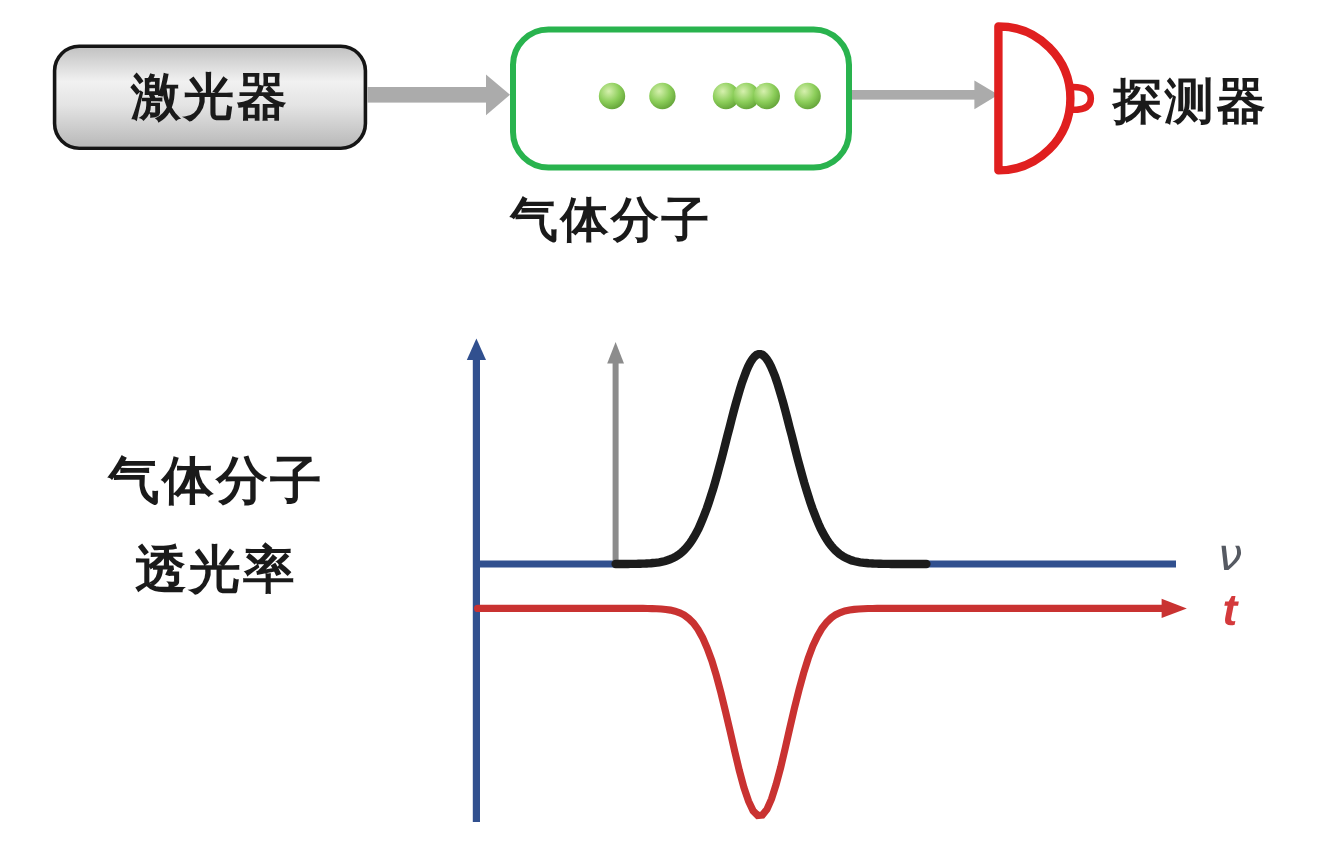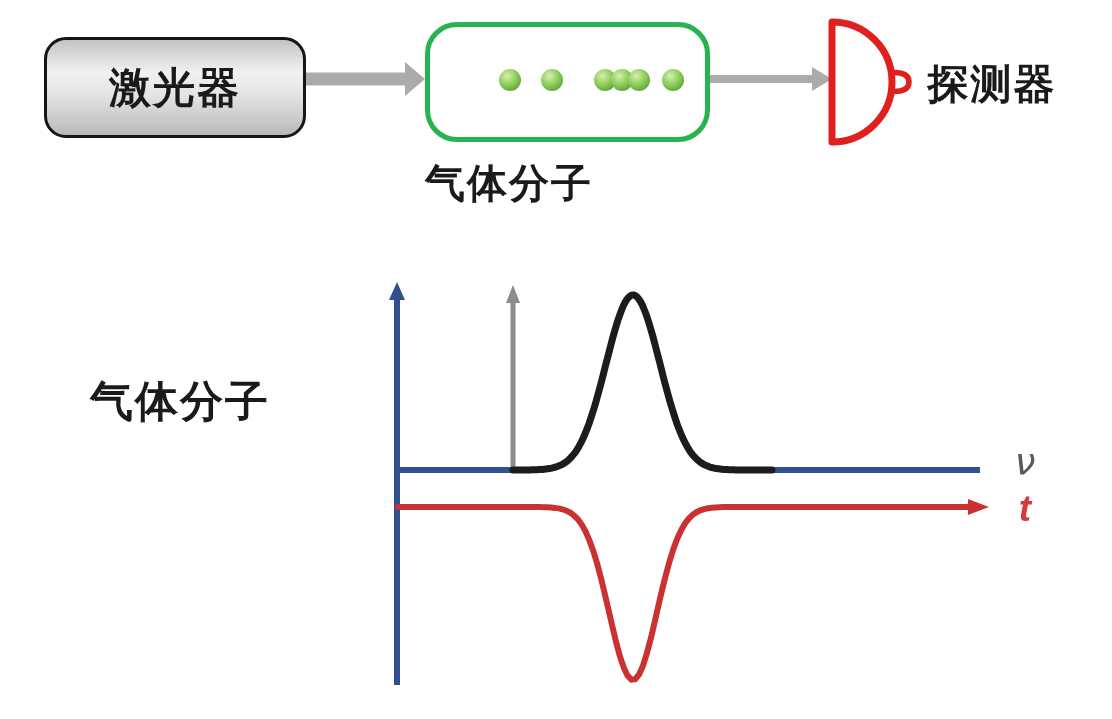--- a/index.html
+++ b/index.html
@@ -3,21 +3,21 @@
 <meta charset="utf-8">
 <style>
   html,body{margin:0;padding:0;background:#ffffff;}
   #canvas{
     position:relative;width:1112px;height:719px;background:#fff;overflow:hidden;
     font-family:"Liberation Sans","DejaVu Sans",sans-serif;color:var(--text-black,#1a1a1a);
   }
   .abs{position:absolute;}
   
   .laser-box{
-    left:44px;top:37px;width:262px;height:101px;box-sizing:border-box;
+    left:44px;top:37px;width:262px;height:88px;box-sizing:border-box;
     border:3.5px solid var(--box-border);border-radius:22px;
     background:linear-gradient(180deg,#c3c3c3 0%,#f1f1f1 34%,#e4e4e4 58%,#b9b9b9 100%);
     display:flex;align-items:center;justify-content:center;
   }
   .cjk{font-weight:bold;letter-spacing:2px;white-space:nowrap;}
   .laser-box .cjk{font-size:42px;}
   
   .gas-cell{
     left:425px;top:22px;width:285px;height:120px;box-sizing:border-box;
     border:5px solid var(--cell-green);border-radius:32px;background:#fff;
@@ -78,20 +78,21 @@
 
   <svg class="abs" style="left:824px;top:12px;" width="96" height="140">
     <path d="M 64 60.5 h 6 q 15 0 15 9.5 q 0 9.5 -15 9.5 h -6" style="fill:#ffffff;stroke:var(--detector-red);stroke-width:5.5"></path>
     <path d="M 8 10 A 60 60 0 0 1 8 130 Z" style="fill:#ffffff;stroke:var(--detector-red);stroke-width:7;stroke-linejoin:round"></path>
   </svg>
 
   <div class="abs detector-label cjk">探测器</div>
 
   <div class="abs caption">
     <div class="l1">气体分子</div>
+    <div class="l2">透光率</div>
   </div>
 
   <svg id="plot-svg" class="abs" style="left:380px;top:270px;" width="660" height="440">
       <line x1="17" y1="415" x2="17" y2="27" stroke="#31508f" stroke-width="6"></line>
       <polygon points="17,12 9,30 25,30" fill="#31508f"></polygon>
       <line x1="17" y1="200" x2="133" y2="200" stroke="#31508f" stroke-width="6"></line>
       <line x1="377" y1="200" x2="600" y2="200" stroke="#31508f" stroke-width="6"></line>
       <line x1="133" y1="200" x2="133" y2="31" stroke="#8c8c8c" stroke-width="5"></line>
       <polygon points="133,15 126,33 140,33" fill="#8c8c8c"></polygon>
       <path d="M133.0 200.0L134.7 200.0L136.5 200.0L138.2 200.0L139.9 200.0L141.6 200.0L143.4 200.0L145.1 199.9L146.8 199.9L148.5 199.9L150.3 199.9L152.0 199.8L153.7 199.8L155.4 199.7L157.2 199.7L158.9 199.6L160.6 199.5L162.4 199.4L164.1 199.2L165.8 199.0L167.5 198.8L169.3 198.6L171.0 198.3L172.7 197.9L174.4 197.5L176.2 196.9L177.9 196.3L179.6 195.6L181.3 194.8L183.1 193.9L184.8 192.8L186.5 191.6L188.3 190.1L190.0 188.5L191.7 186.7L193.4 184.6L195.2 182.4L196.9 179.8L198.6 177.0L200.3 173.9L202.1 170.5L203.8 166.7L205.5 162.7L207.2 158.4L209.0 153.7L210.7 148.7L212.4 143.4L214.2 137.8L215.9 132.0L217.6 125.9L219.3 119.6L221.1 113.1L222.8 106.4L224.5 99.7L226.2 92.9L228.0 86.1L229.7 79.4L231.4 72.8L233.1 66.5L234.9 60.3L236.6 54.5L238.3 49.0L240.1 44.0L241.8 39.5L243.5 35.5L245.2 32.1L247.0 29.3L248.7 27.2L250.4 25.8L252.1 25.1L253.9 25.1L255.6 25.8L257.3 27.2L259.0 29.3L260.8 32.1L262.5 35.5L264.2 39.5L266.0 44.0L267.7 49.0L269.4 54.5L271.1 60.3L272.9 66.5L274.6 72.9L276.3 79.5L278.0 86.2L279.8 92.9L281.5 99.7L283.2 106.5L284.9 113.1L286.7 119.6L288.4 125.9L290.1 132.0L291.9 137.9L293.6 143.4L295.3 148.7L297.0 153.7L298.8 158.4L300.5 162.7L302.2 166.8L303.9 170.5L305.7 173.9L307.4 177.0L309.1 179.8L310.8 182.4L312.6 184.7L314.3 186.7L316.0 188.5L317.8 190.1L319.5 191.6L321.2 192.8L322.9 193.9L324.7 194.8L326.4 195.6L328.1 196.3L329.8 197.0L331.6 197.5L333.3 197.9L335.0 198.3L336.7 198.6L338.5 198.8L340.2 199.0L341.9 199.2L343.7 199.4L345.4 199.5L347.1 199.6L348.8 199.7L350.6 199.7L352.3 199.8L354.0 199.8L355.7 199.9L357.5 199.9L359.2 199.9L360.9 199.9L362.6 200.0L364.4 200.0L366.1 200.0L367.8 200.0L369.6 200.0L371.3 200.0L373.0 200.0L374.7 200.0L376.5 200.0L378.2 200.0L379.9 200.0L381.6 200.0L383.4 200.0L385.1 200.0L386.8 200.0L388.5 200.0L390.3 200.0L392.0 200.0" fill="none" stroke="#1c1c1c" stroke-width="7" stroke-linecap="round"></path>

